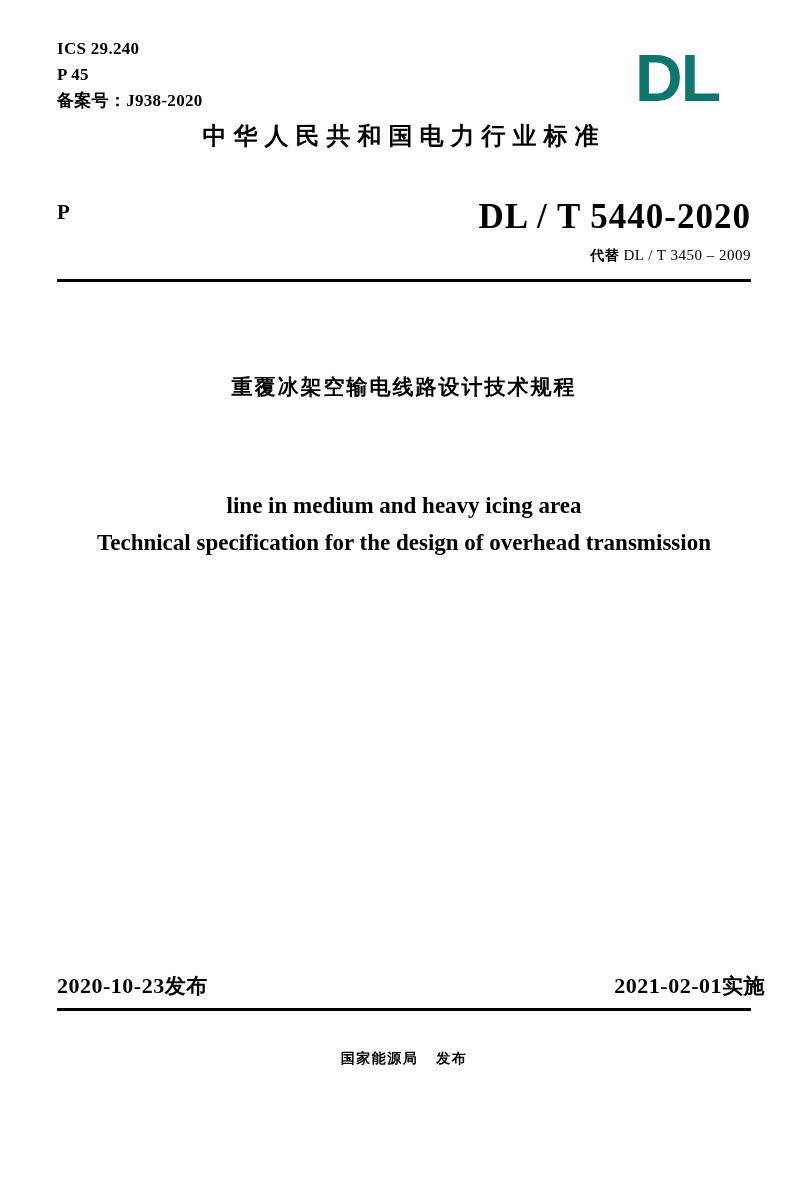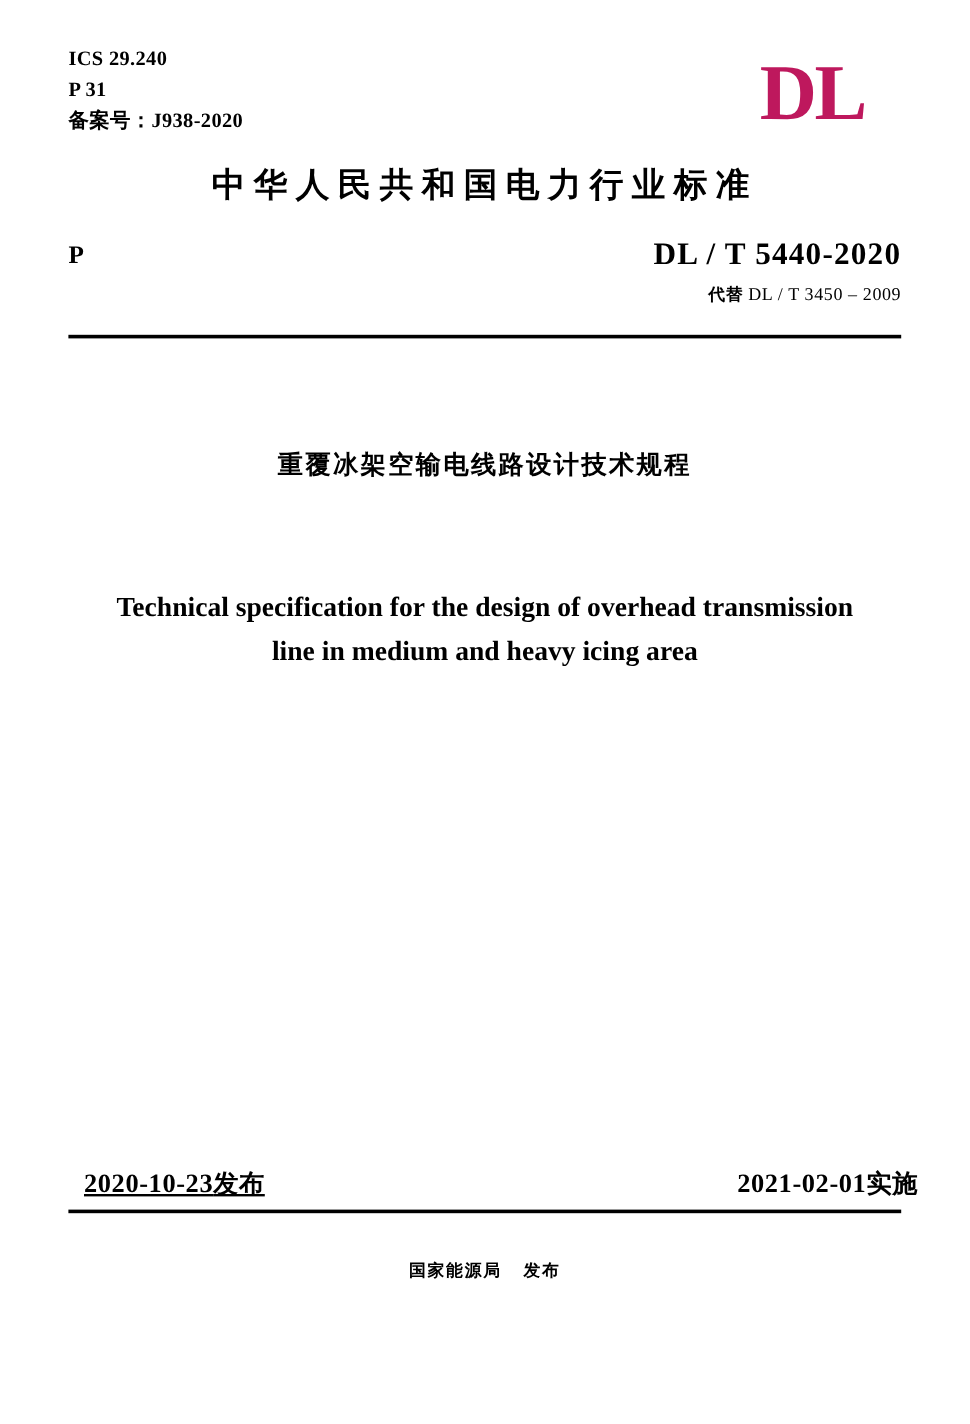--- a/index.html
+++ b/index.html
@@ -40,37 +40,37 @@
     position: absolute;
     right: 57px;
     top: 47px;
     width: 148px;
     height: 62px;
     display: flex;
     align-items: center;
     justify-content: center;
   }
   .logo-text {
-    font-family: Liberation Serif, serif;
+    font-family: Liberation Sans, sans-serif;
     font-weight: bold;
     font-size: 66px;
     line-height: 62px;
     letter-spacing: -2px;
-    color: #be185d;
+    color: #0f766e;
   }
 
   
   .std-title {
     position: absolute;
     left: 50%;
     transform: translateX(-50%);
-    top: 135px;
+    top: 120px;
     font-family: Liberation Sans, sans-serif;
     font-weight: bold;
-    font-size: 28px;
+    font-size: 24px;
     letter-spacing: 7px;
     white-space: nowrap;
   }
 
   
   .code-left {
     position: absolute;
     left: 57px;
     top: 200px;
     font-family: "Liberation Serif", serif;
@@ -79,21 +79,21 @@
   }
   .code-right {
     position: absolute;
     right: 57px;
     top: 197px;
     text-align: right;
     font-family: "Liberation Serif", serif;
   }
   .code-main {
     font-weight: bold;
-    font-size: 26px;
+    font-size: 35px;
     letter-spacing: 1px;
     white-space: nowrap;
   }
   .code-sub {
     margin-top: 10px;
     font-size: 15px;
     white-space: nowrap;
     letter-spacing: 0.5px;
   }
   .code-sub .cn {
@@ -141,27 +141,26 @@
     text-align: center;
     font-family: "Liberation Serif", serif;
     font-weight: bold;
     font-size: 23px;
     line-height: 37px;
   }
 
   
   .date-left {
     position: absolute;
-    left: 70px;
+    left: 57px;
     top: 972px;
     font-size: 22px;
     font-weight: bold;
     letter-spacing: 0.5px;
     white-space: nowrap;
-    text-decoration: underline;
   }
   .date-right {
     position: absolute;
     right: 43px;
     top: 972px;
     font-size: 22px;
     font-weight: bold;
     letter-spacing: 0.5px;
     white-space: nowrap;
   }
@@ -188,21 +187,21 @@
     width: 18px;
   }
 </style>
 </head>
 <body>
 
 <div class="page">
 
   <div class="header-codes">
     <div>ICS 29.240</div>
-    <div>P 31</div>
+    <div>P 45</div>
     <div>备案号：J938-2020</div>
   </div>
 
   <div class="logo-box">
     <span class="logo-text">DL</span>
   </div>
 
   <div class="std-title">中华人民共和国电力行业标准</div>
 
   <div class="code-left">P</div>
@@ -213,22 +212,22 @@
       <span class="cn">代替</span>
       <span>DL / T  3450 – 2009</span>
     </div>
   </div>
 
   <div class="rule-top"></div>
 
   <div class="title-cn">重覆冰架空输电线路设计技术规程</div>
 
   <div class="title-en">
+    <div>line in medium and heavy icing area</div>
     <div>Technical specification for the design of overhead transmission</div>
-    <div>line in medium and heavy icing area</div>
   </div>
 
   <div class="rule-bottom"></div>
 
   <div class="date-left">
     <span>2020-10-23</span><span class="cn">发布</span>
   </div>
 
   <div class="date-right">
     <span>2021-02-01</span><span class="cn">实施</span>

